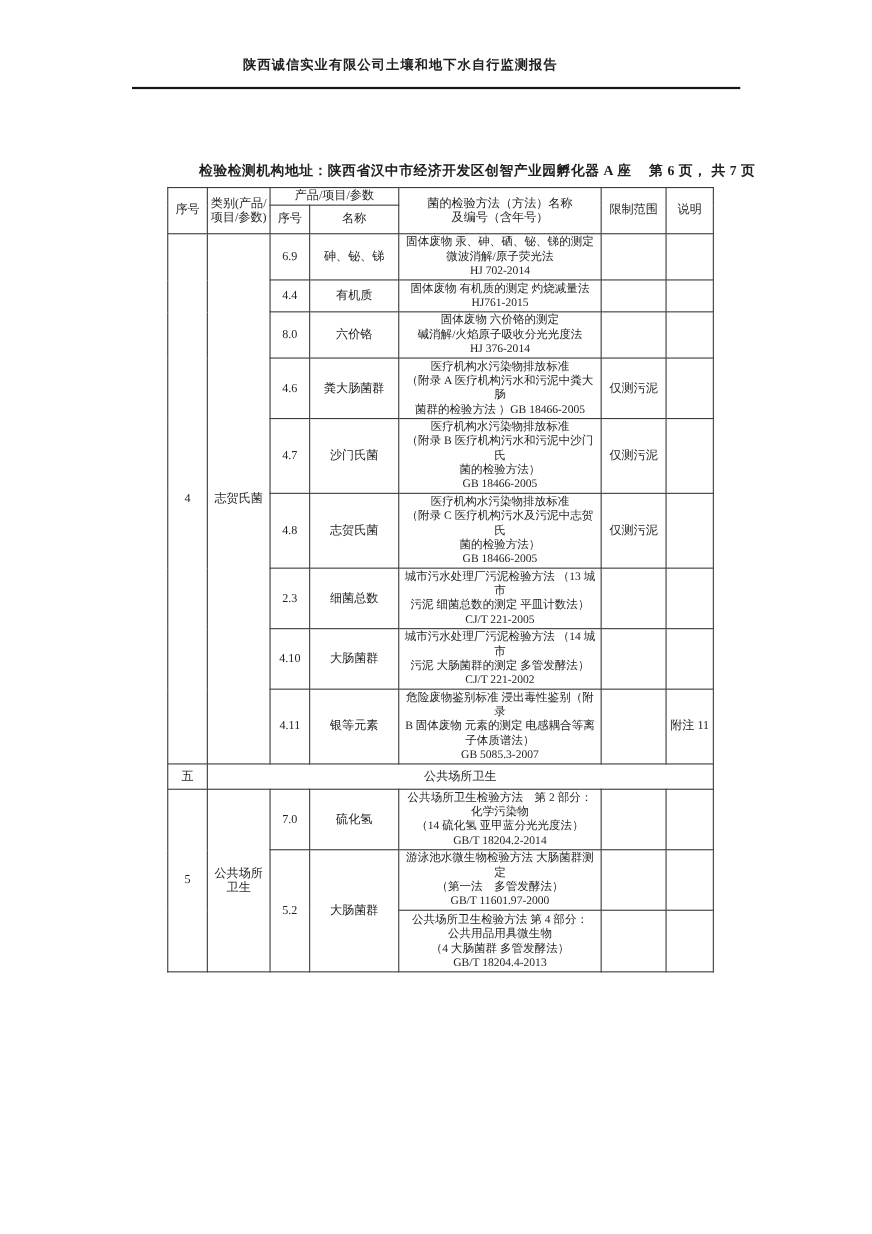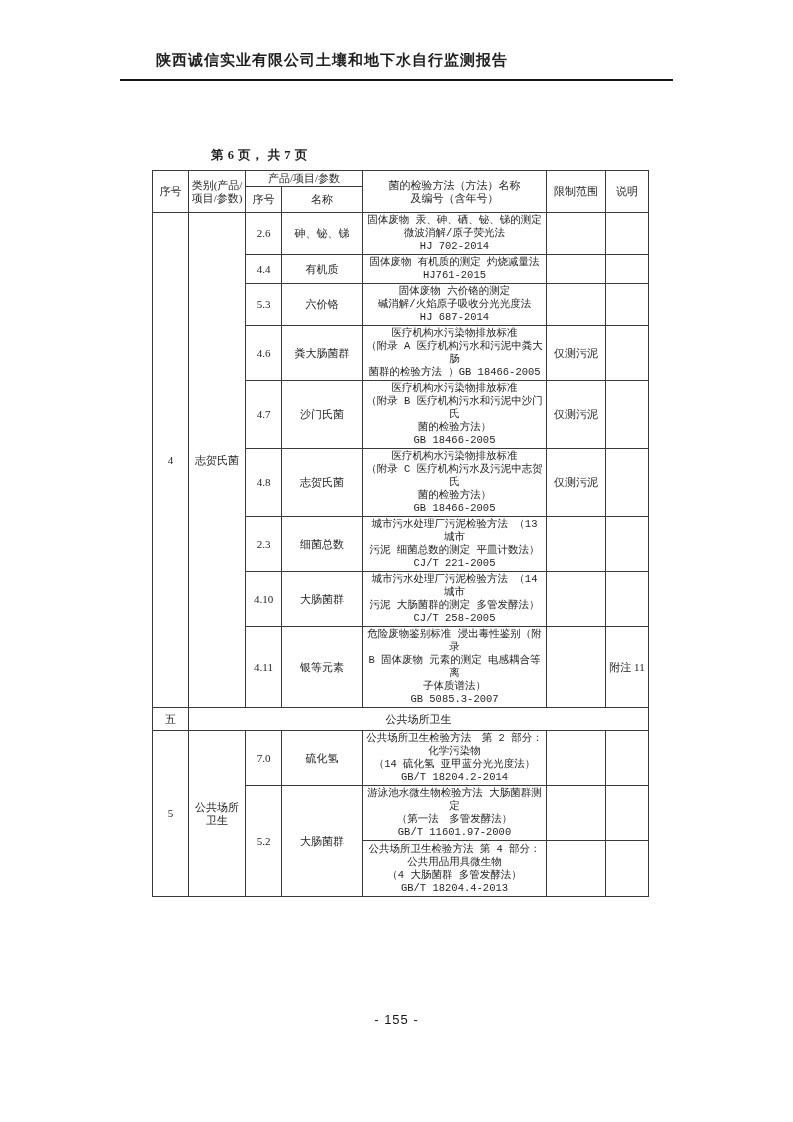--- a/index.html
+++ b/index.html
@@ -11,65 +11,66 @@
     font-family: "Liberation Serif", serif;
     color: #1f1f1f;
     overflow: hidden;
   }
   .doc-title {
     position: absolute;
     top: 51px;
     left: 0;
     width: 664px;
     text-align: center;
-    font-size: 15px;
+    font-size: 12px;
     font-weight: bold;
     letter-spacing: 1px;
+    padding-left: 32px;
   }
   .title-rule {
     position: absolute;
     top: 79px;
     left: 120px;
     width: 553px;
     height: 2px;
     background: #161616;
   }
   .meta-row {
     position: absolute;
     top: 147px;
     left: 181px;
     display: flex;
     align-items: baseline;
     font-size: 12.5px;
     font-weight: 600;
     letter-spacing: 0.5px;
     white-space: nowrap;
   }
-  .meta-row .page-indicator { margin-left: 30px; }
+  .meta-row .page-indicator { margin-left: 16px; }
 
   table.doc-table {
     position: absolute;
     top: 170px;
     left: 152px;
     width: 496px;
     border-collapse: collapse;
     table-layout: fixed;
   }
   .doc-table th, .doc-table td {
     border: 1px solid #3b3b3b;
     font-size: 11px;
     line-height: 13px;
     font-weight: normal;
     text-align: center;
     vertical-align: middle;
     padding: 1px 2px;
     white-space: pre-line;
     overflow: hidden;
   }
-  .doc-table td.std { font-size: 10.5px; font-family: Liberation Mono, monospace; }
+  .doc-table td.std { font-size: 10.5px; }
   .doc-table th { font-weight: normal; }
 
   tr.hh1 { height: 14px; }
   tr.hh2 { height: 26px; }
   tr.r43  { height: 38px; }
   tr.r44  { height: 19px; padding-left: 18px; }
   tr.r45  { height: 41px; }
   tr.r46  { height: 49px; }
   tr.r47  { height: 56px; }
   tr.r48  { height: 55px; }
@@ -95,20 +96,21 @@
 </style>
 </head>
 <body>
 
 <div class="page">
 
   <div class="doc-title">陕西诚信实业有限公司土壤和地下水自行监测报告</div>
   <div class="title-rule"></div>
 
   <div class="meta-row">
+    <span>检验检测机构地址：陕西省汉中市经济开发区创智产业园孵化器 A 座</span>
     <span class="page-indicator">第 6 页， 共 7 页</span>
   </div>
 
   <table class="doc-table">
     <colgroup>
       <col style="width:36px">
         <col style="width:57px">
         <col style="width:36px">
       <col style="width:81px">
         <col style="width:184px">
@@ -126,42 +128,42 @@
         <th rowspan="2">说明</th>
       </tr>
       <tr class="hh2">
         <th>序号</th>
         <th>名称</th>
       </tr>
 
       <tr class="r43">
         <td rowspan="9">4</td>
         <td rowspan="9">志贺氏菌</td>
-        <td>2.6</td>
+        <td>6.9</td>
         <td>砷、铋、锑</td>
         <td class="std">固体废物 汞、砷、硒、铋、锑的测定
 微波消解/原子荧光法
 HJ 702-2014</td>
         <td></td>
         <td></td>
       </tr>
       <tr class="r44">
         <td>4.4</td>
         <td>有机质</td>
         <td class="std">固体废物 有机质的测定 灼烧减量法
 HJ761-2015</td>
         <td></td>
         <td></td>
       </tr>
       <tr class="r45">
-        <td>5.3</td>
+        <td>8.0</td>
         <td>六价铬</td>
         <td class="std">固体废物 六价铬的测定
 碱消解/火焰原子吸收分光光度法
-HJ 687-2014</td>
+HJ 376-2014</td>
         <td></td>
         <td></td>
       </tr>
       <tr class="r46">
         <td>4.6</td>
         <td>粪大肠菌群</td>
         <td class="std">医疗机构水污染物排放标准
 （附录 A 医疗机构污水和污泥中粪大肠
 菌群的检验方法 ）GB 18466-2005</td>
         <td>仅测污泥</td>
@@ -194,21 +196,21 @@
 污泥 细菌总数的测定 平皿计数法）
 CJ/T 221-2005</td>
         <td></td>
         <td></td>
       </tr>
       <tr class="r410">
         <td>4.10</td>
         <td>大肠菌群</td>
         <td class="std">城市污水处理厂污泥检验方法 （14 城市
 污泥 大肠菌群的测定 多管发酵法）
-CJ/T 258-2005</td>
+CJ/T 221-2002</td>
         <td></td>
         <td></td>
       </tr>
       <tr class="r411">
         <td>4.11</td>
         <td>银等元素</td>
         <td class="std">危险废物鉴别标准 浸出毒性鉴别（附录
 B 固体废物 元素的测定 电感耦合等离
 子体质谱法）
 GB 5085.3-2007</td>
@@ -247,15 +249,14 @@
         <td class="std">公共场所卫生检验方法 第 4 部分：
 公共用品用具微生物
 （4 大肠菌群 多管发酵法）
 GB/T 18204.4-2013</td>
         <td></td>
         <td></td>
       </tr>
     </tbody>
   </table>
 
-  <div class="footer-pageno">- 155 -</div>
 
 </div>
 
 </body></html>

